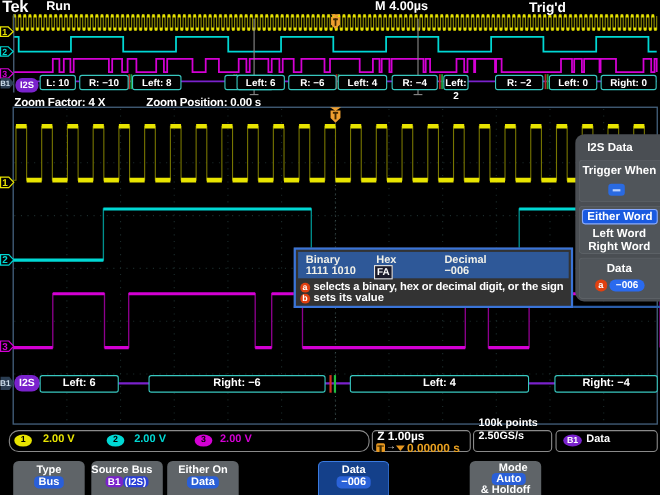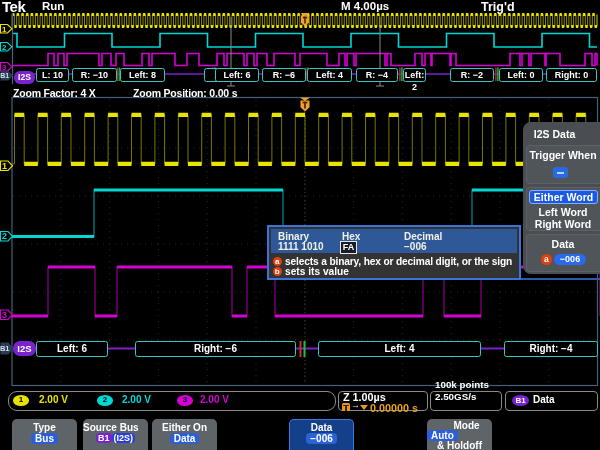--- a/index.html
+++ b/index.html
@@ -161,14 +161,14 @@
     <div style="position:absolute;left:83px;top:421.5px;width:77px;text-align:left;color:#fff;font-size:10px;font-weight:bold;">Source Bus</div>
     <div style="position:absolute;left:83px;top:433px;width:65px;text-align:center;font-size:9px;font-weight:bold;"><span style="background:#7a22cc;border-radius:4px;padding:0 2px;color:#fff;">B1</span><span style="background:#2a3fd8;border-radius:4px;padding:0 2px;color:#fff;">(I2S)</span></div>
     <div style="position:absolute;left:152px;top:419px;width:65px;height:31px;background:#5f6468;border-radius:5px 5px 0 0;"></div>
     <div style="position:absolute;left:152px;top:421.5px;width:65px;text-align:center;color:#fff;font-size:10px;font-weight:bold;">Either On</div>
     <div style="position:absolute;left:152px;top:433px;width:65px;text-align:center;font-size:10px;font-weight:bold;"><span style="background:#2a5fd8;border-radius:4px;padding:0 4px;color:#fff;">Data</span></div>
     <div style="position:absolute;left:289px;top:419px;width:65px;height:31px;background:#14408a;border:1.5px solid #3a7ae0;border-bottom:none;border-radius:5px 5px 0 0;box-sizing:border-box;"></div>
     <div style="position:absolute;left:289px;top:421.5px;width:65px;text-align:center;color:#fff;font-size:10px;font-weight:bold;">Data</div>
     <div style="position:absolute;left:289px;top:433px;width:65px;text-align:center;font-size:10px;font-weight:bold;"><span style="background:#2a62d8;border-radius:4px;padding:0 4px;color:#fff;">−006</span></div>
     <div style="position:absolute;left:427px;top:419px;width:65px;height:31px;background:#5f6468;border-radius:5px 5px 0 0;"></div>
     <div style="position:absolute;left:427px;top:419.5px;width:79px;text-align:center;color:#fff;font-size:10px;font-weight:bold;">Mode</div>
-    <div style="position:absolute;left:427px;top:429.5px;width:83px;text-align:left;font-size:10px;font-weight:bold;"><span style="background:#2a5fd8;border-radius:4px;padding:0 4px;color:#fff;">Auto</span></div>
+    <div style="position:absolute;left:427px;top:429.5px;width:51px;text-align:right;font-size:10px;font-weight:bold;"><span style="background:#2a5fd8;border-radius:4px;padding:0 4px;color:#fff;">Auto</span></div>
     <div style="position:absolute;left:427px;top:440px;width:65px;text-align:center;color:#fff;font-size:10px;font-weight:bold;">&amp; Holdoff</div>
 </div>
 </body></html>

